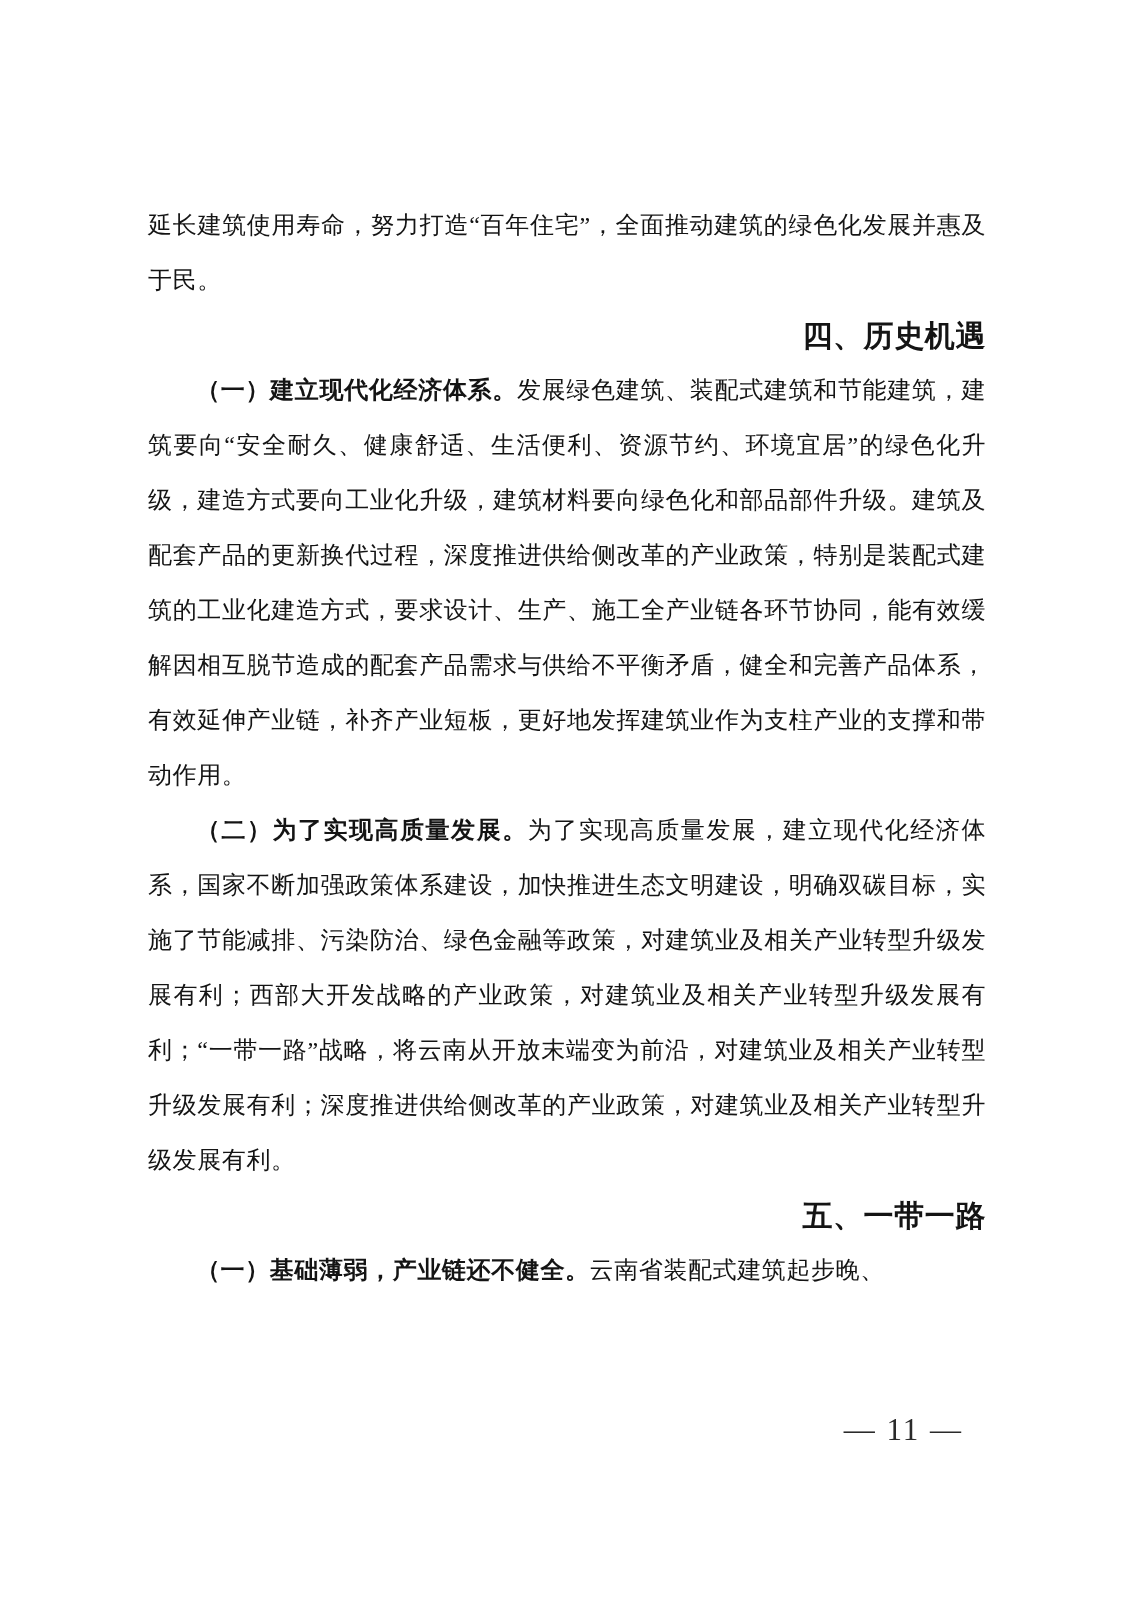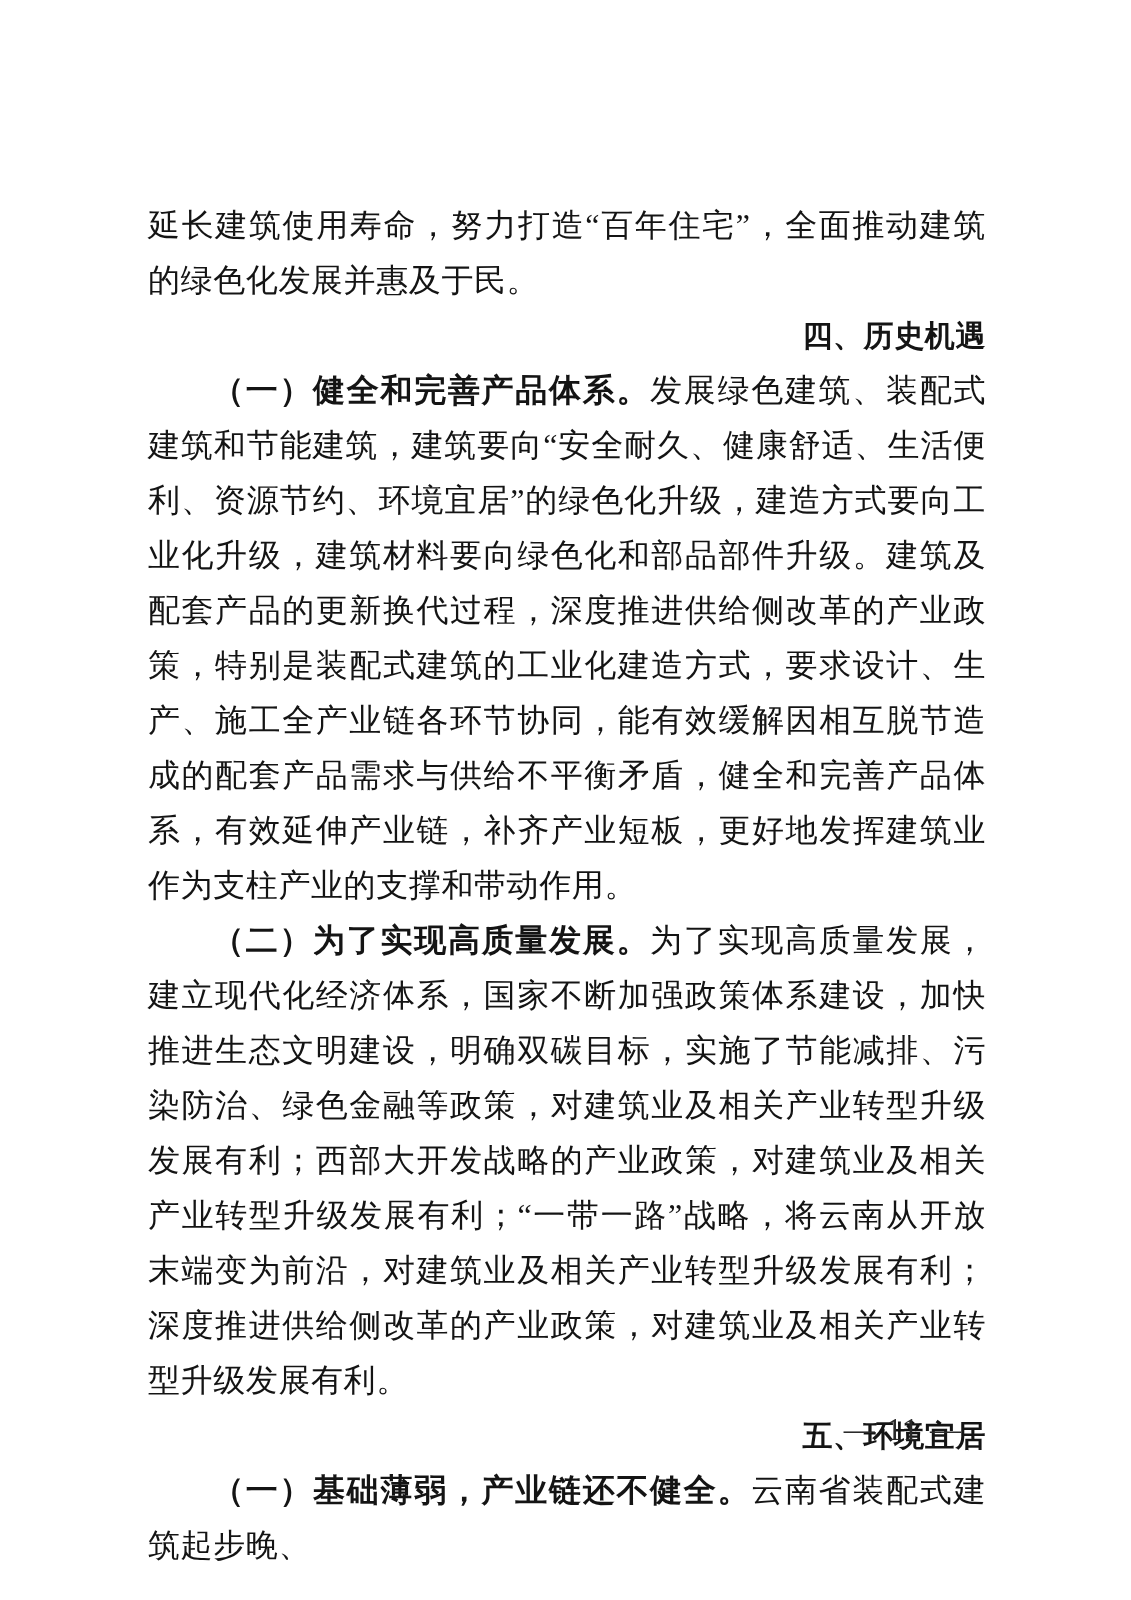--- a/index.html
+++ b/index.html
@@ -17,21 +17,21 @@
     inset: 0;
   }
   .doc-body {
     position: absolute;
     left: 148px;
     top: 198px;
     width: 838px;
   }
   p.para {
     margin: 0;
-    font-size: 32px;
+    font-size: 24px;
     line-height: 55px;
     text-align: justify;
     text-justify: inter-character;
     letter-spacing: 0.6px;
   }
   p.para.continuation { text-indent: 0; }
   p.para.body { text-indent: 2em; }
   p.para.heading {
     text-indent: 2em;
     text-align: right;
@@ -52,19 +52,19 @@
     margin-left: 40px;
   }
 </style>
 </head>
 <body>
 
 <div class="page">
   <div class="doc-body">
       <p class="para continuation"><span class="run">延长建筑使用寿命，努力打造“百年住宅”，全面推动建筑的绿色化发展并惠及于民。</span></p>
       <p class="para heading"><span class="run bold">四、历史机遇</span></p>
-      <p class="para body"><span class="run bold">（一）健全和完善产品体系。</span><span class="run">发展绿色建筑、装配式建筑和节能建筑，建筑要向“安全耐久、健康舒适、生活便利、资源节约、环境宜居”的绿色化升级，建造方式要向工业化升级，建筑材料要向绿色化和部品部件升级。建筑及配套产品的更新换代过程，深度推进供给侧改革的产业政策，特别是装配式建筑的工业化建造方式，要求设计、生产、施工全产业链各环节协同，能有效缓解因相互脱节造成的配套产品需求与供给不平衡矛盾，健全和完善产品体系，有效延伸产业链，补齐产业短板，更好地发挥建筑业作为支柱产业的支撑和带动作用。</span></p>
+      <p class="para body"><span class="run bold">（一）建立现代化经济体系。</span><span class="run">发展绿色建筑、装配式建筑和节能建筑，建筑要向“安全耐久、健康舒适、生活便利、资源节约、环境宜居”的绿色化升级，建造方式要向工业化升级，建筑材料要向绿色化和部品部件升级。建筑及配套产品的更新换代过程，深度推进供给侧改革的产业政策，特别是装配式建筑的工业化建造方式，要求设计、生产、施工全产业链各环节协同，能有效缓解因相互脱节造成的配套产品需求与供给不平衡矛盾，健全和完善产品体系，有效延伸产业链，补齐产业短板，更好地发挥建筑业作为支柱产业的支撑和带动作用。</span></p>
       <p class="para body"><span class="run bold">（二）为了实现高质量发展。</span><span class="run">为了实现高质量发展，建立现代化经济体系，国家不断加强政策体系建设，加快推进生态文明建设，明确双碳目标，实施了节能减排、污染防治、绿色金融等政策，对建筑业及相关产业转型升级发展有利；西部大开发战略的产业政策，对建筑业及相关产业转型升级发展有利；“一带一路”战略，将云南从开放末端变为前沿，对建筑业及相关产业转型升级发展有利；深度推进供给侧改革的产业政策，对建筑业及相关产业转型升级发展有利。</span></p>
-      <p class="para heading"><span class="run bold">五、环境宜居</span></p>
+      <p class="para heading"><span class="run bold">五、一带一路</span></p>
       <p class="para body"><span class="run bold">（一）基础薄弱，产业链还不健全。</span><span class="run">云南省装配式建筑起步晚、</span></p>
     </div>
   <div class="page-number">— 11 —</div>
 </div>
 
 </body></html>

